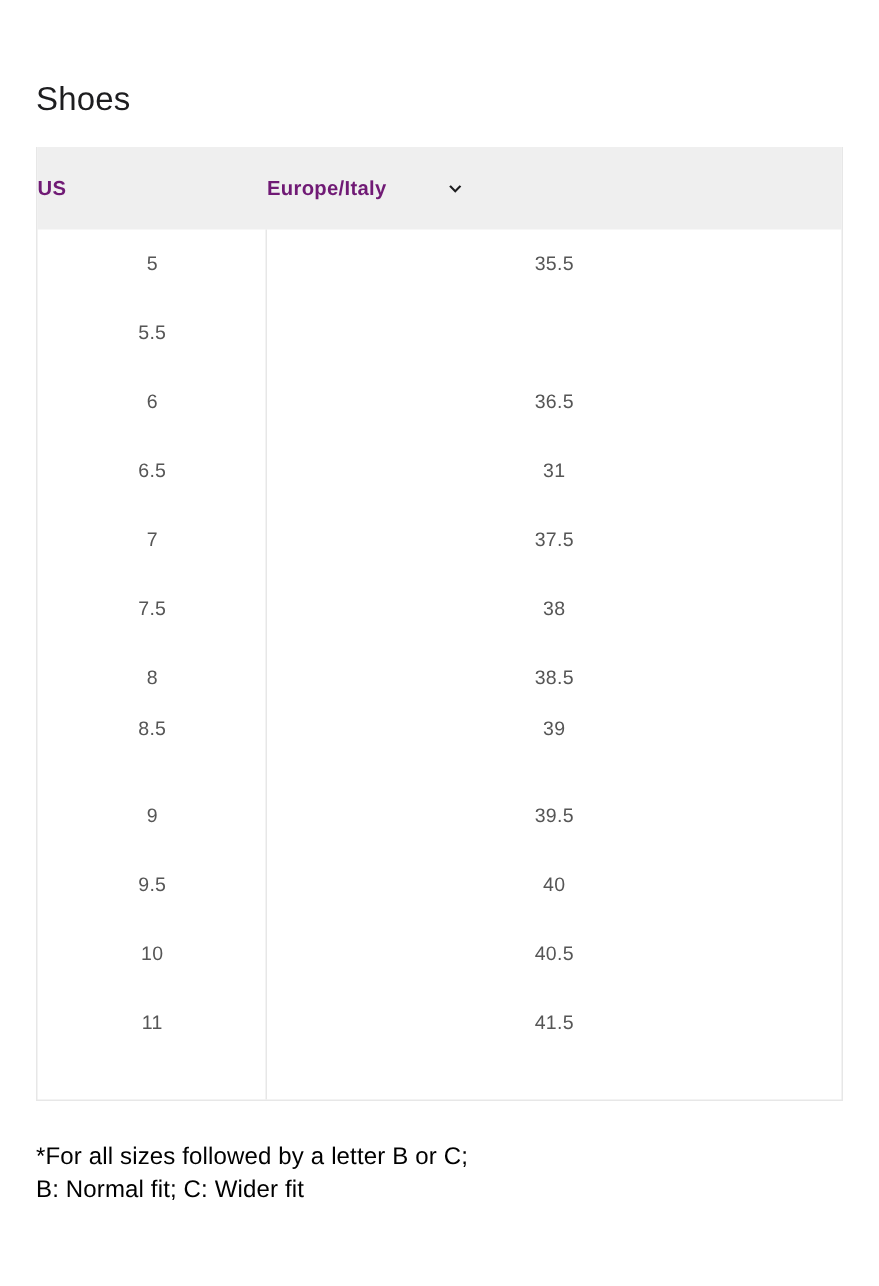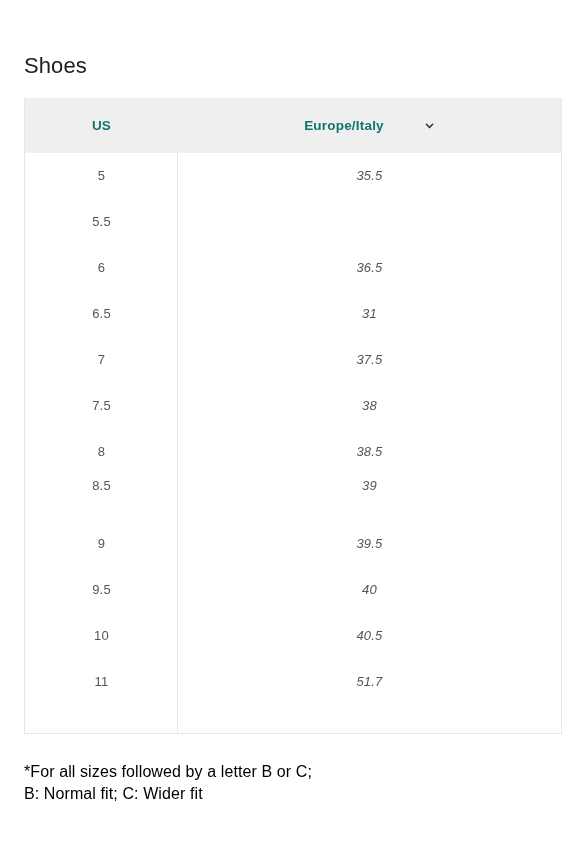--- a/index.html
+++ b/index.html
@@ -54,25 +54,25 @@
     left: 0; top: 0;
     width: 536px;
     height: 55px;
     background: #efefef;
     display: flex;
     align-items: center;
   }
   .th {
     display: flex;
     align-items: center;
-    justify-content: center;
+    justify-content: flex-start;
     gap: 6px;
     font-size: 13.5px;
     font-weight: 700;
-    color: #0f766e;
+    color: #701a75;
     letter-spacing: 0.2px;
     height: 100%;
   }
   .th-us { width: 153px; }
   .th-eu { width: 383px; gap: 40px; }
 
   .chevron-down-icon {
     display: inline-block;
     width: 11px;
     height: 11px;
@@ -107,21 +107,21 @@
     align-items: center;
   }
   .cell {
     font-size: 13px;
     line-height: 16px;
     color: #565656;
     text-align: center;
     letter-spacing: 0.2px;
   }
   .cell-us { width: 153px; }
-  .cell-eu { width: 383px; font-style: italic; }
+  .cell-eu { width: 383px; }
 
   
   .footnote {
     position: absolute;
     left: 24px;
     top: 761px;
     width: 520px;
     font-size: 16px;
     line-height: 22px;
     color: #000000;
@@ -193,21 +193,21 @@
       <div class="row" style="top:414px">
         <div class="cell cell-us">9.5</div>
         <div class="cell cell-eu">40</div>
       </div>
       <div class="row" style="top:460px">
         <div class="cell cell-us">10</div>
         <div class="cell cell-eu">40.5</div>
       </div>
       <div class="row" style="top:506px">
         <div class="cell cell-us">11</div>
-        <div class="cell cell-eu">51.7</div>
+        <div class="cell cell-eu">41.5</div>
       </div>
     </div>
   </div>
 
   <div class="footnote">
     <div>*For all sizes followed by a letter B or C;</div>
     <div>B: Normal fit; C: Wider fit</div>
   </div>
 
 </div>

